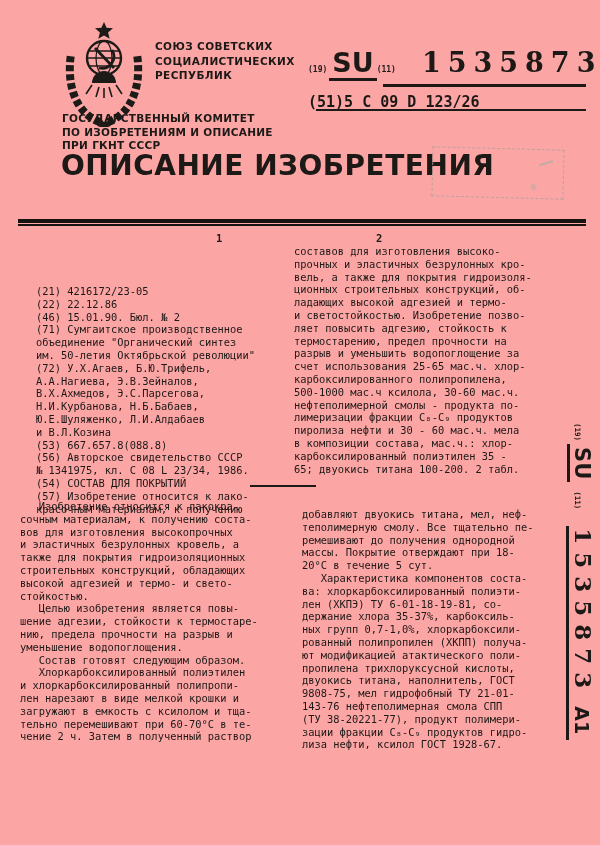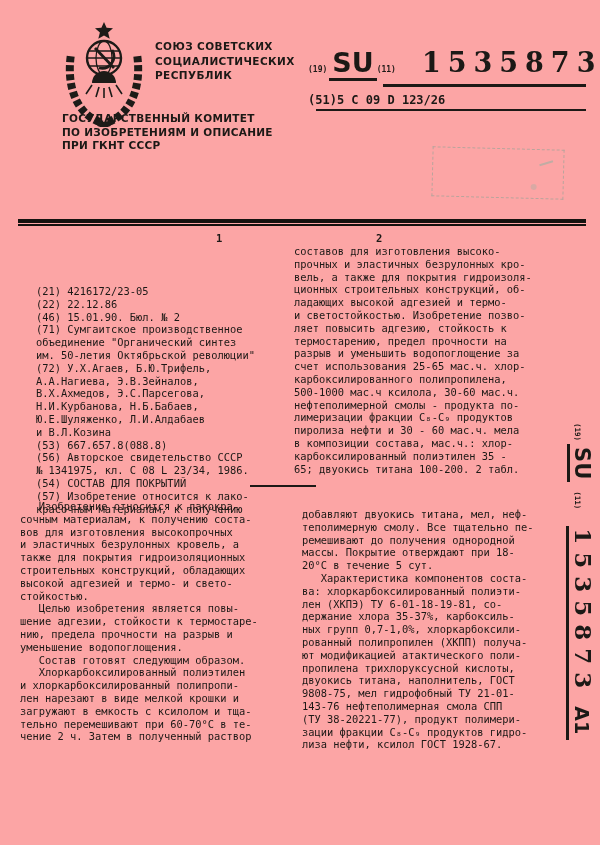--- a/index.html
+++ b/index.html
@@ -23,21 +23,21 @@
   .su {
     font-family:"DejaVu Sans","Liberation Sans",sans-serif; font-weight:bold;
     font-size:27px; line-height:30px; border-bottom:3px solid #1c1916;
     padding:0 3px; margin-left:2px;
   }
   .num {
     font-family:"DejaVu Serif","Liberation Serif",serif; font-weight:bold;
     font-size:27px; letter-spacing:7px; margin-left:26px;
   }
   .num-underline { position:absolute; left:383px; top:84px; width:203px; height:3px; background:#1c1916; }
-  .ipc  { position:absolute; left:308px; top:93px; font-weight:bold; font-size:12px; }
+  .ipc  { position:absolute; left:308px; top:93px; font-weight:bold; font-size:15px; }
   .ipc-underline { position:absolute; left:316px; top:109px; width:270px; height:1.5px; background:#1c1916; }
   .committee {
     position:absolute; left:62px; top:112px;
     font-family:"DejaVu Sans","Liberation Sans",sans-serif;
     font-weight:bold; font-size:10.5px; line-height:13.5px; letter-spacing:.3px;
   }
   .title {
     position:absolute; left:61px; top:149px;
     font-family:"DejaVu Sans","Liberation Sans",sans-serif;
     font-weight:bold; font-size:28px; letter-spacing:.5px;
@@ -118,20 +118,21 @@
   </div>
   <div class="num-underline"></div>
 
   <div class="ipc">(51)5 С 09 D 123/26</div>
   <div class="ipc-underline"></div>
 
   <div class="committee preline">ГОСУДАРСТВЕННЫЙ КОМИТЕТ
 ПО ИЗОБРЕТЕНИЯМ И ОПИСАНИЕ
 ПРИ ГКНТ СССР</div>
 
+  <div class="title">ОПИСАНИЕ ИЗОБРЕТЕНИЯ</div>
 
   <div class="stamp">
       <i></i>
       <i></i>
     </div>
 
 
   <div class="rule">
     <div class="r1"></div>
       <div class="r2"></div>

